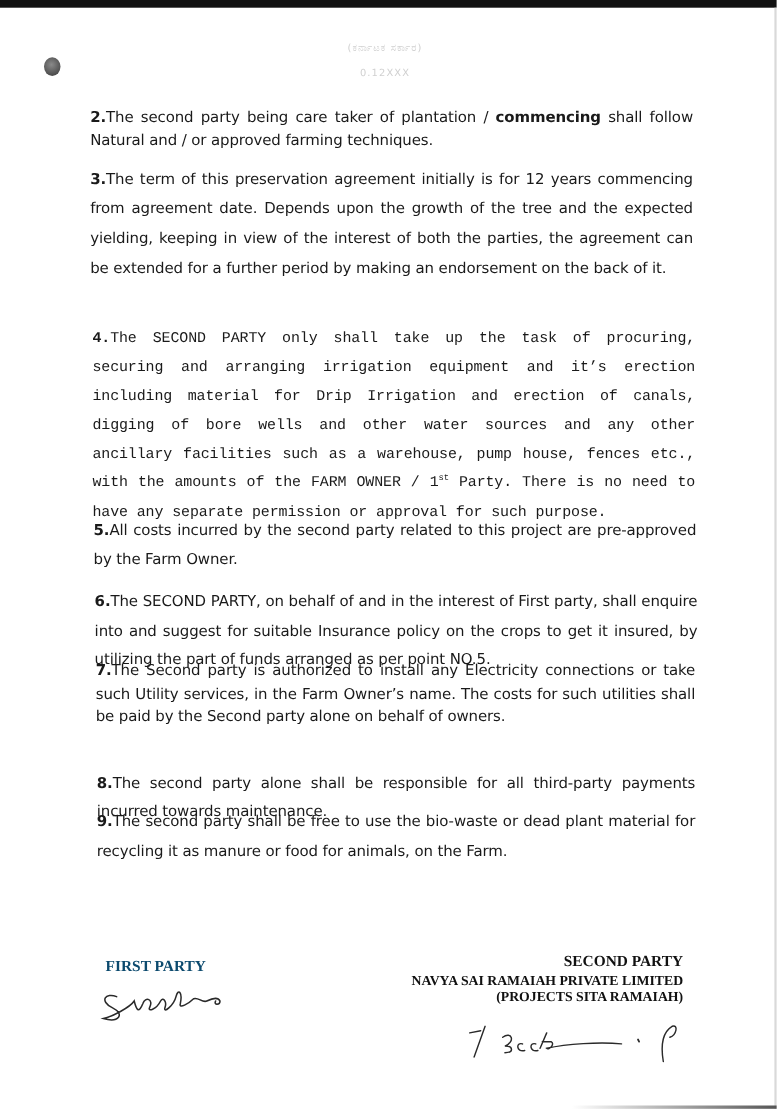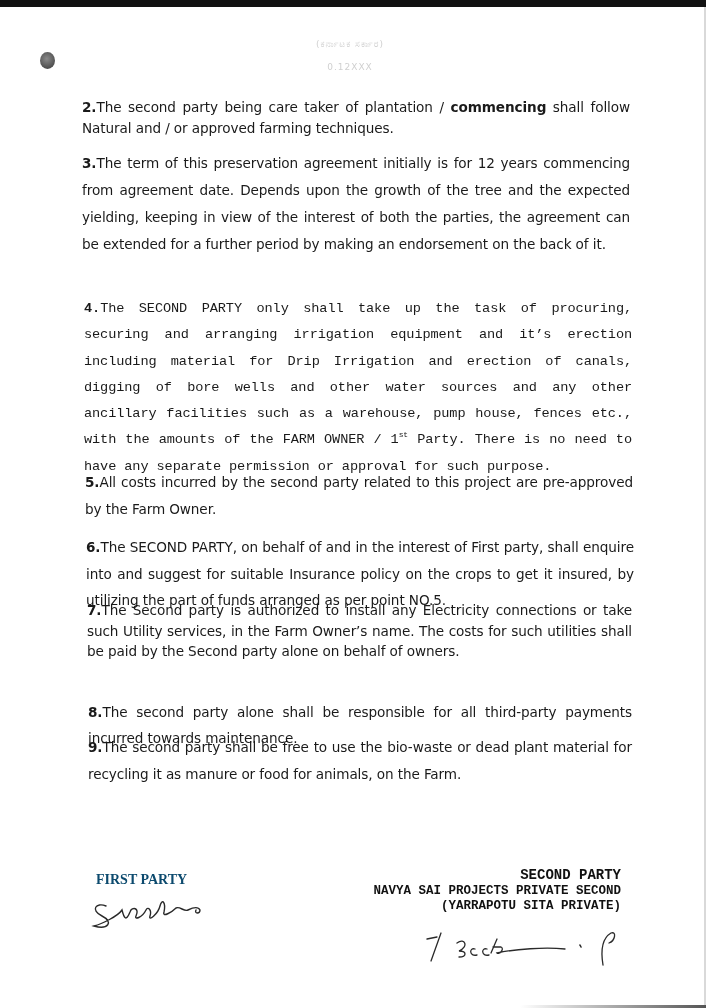--- a/index.html
+++ b/index.html
@@ -36,21 +36,21 @@
     #c6 { top: 534px; left: 86px; line-height: 26.5px; }
     #c7 { top: 600px; left: 87px; width: 545px; line-height: 20.5px; }
     #c8 { top: 699px; left: 88px; width: 544px; line-height: 26px; }
     #c9 { top: 734px; left: 88px; width: 544px; line-height: 26.5px; }
     .sig {
       position: absolute; font-family: "Liberation Serif", serif; font-weight: bold;
       font-size: 13px; color: #0c4a6e;
     }
     #first-party { left: 96px; top: 872px; font-size: 14px; }
     .second-block { position: absolute; right: 85px; top: 866px; text-align: right; }
-    .second-block div { font-family: Liberation Mono, monospace; font-weight: bold; color: #111; font-size: 12.5px; line-height: 15px; }
+    .second-block div { font-family: Liberation Serif, serif; font-weight: bold; color: #111; font-size: 12.5px; line-height: 15px; }
     .second-block .title { font-size: 14px; line-height: 18px; }
     .signature { position: absolute; }
     #sig-first { left: 88px; top: 888px; width: 130px; height: 50px; }
     #sig-second { left: 415px; top: 925px; width: 220px; height: 45px; }
     .bottom-shadow { position: absolute; left: 520px; bottom: 0; width: 186px; height: 3px; background: linear-gradient(to right, #fff, #555); }
   </style>
 </head>
 <body>
 
 <div class="topbar"></div>
@@ -95,22 +95,22 @@
 </div>
 
 <div class="sig" id="first-party">FIRST PARTY</div>
 
 <svg class="signature" id="sig-first" viewBox="0 0 130 50">
   <path d="M18 18 C 8 14, 2 22, 14 28 C 26 34, 20 42, 6 38 C 14 36, 30 28, 34 22 C 36 30, 38 34, 42 24 C 44 18, 52 20, 48 28 C 46 32, 54 30, 58 22 C 60 18, 64 22, 62 28 C 60 34, 70 26, 72 18 C 74 10, 78 14, 76 24 C 74 30, 84 24, 88 20 C 92 18, 96 24, 100 22 C 104 20, 110 18, 112 22 C 112 26, 106 26, 108 22" fill="none" stroke="#2a2a2a" stroke-width="1.4" stroke-linecap="round"></path>
 </svg>
 
 <div class="second-block">
   <div class="title">SECOND PARTY</div>
-  <div>NAVYA SAI PROJECTS PRIVATE SECOND</div>
-  <div>(YARRAPOTU SITA PRIVATE)</div>
+  <div>NAVYA SAI RAMAIAH PRIVATE LIMITED</div>
+  <div>(PROJECTS SITA RAMAIAH)</div>
 </div>
 
 <svg class="signature" id="sig-second" viewBox="0 0 220 45">
   <path d="M12 14 L 22 12 M 26 8 L 16 36" fill="none" stroke="#2a2a2a" stroke-width="1.3" stroke-linecap="round"></path>
   <path d="M42 18 C 50 12, 54 22, 44 26 C 52 26, 52 32, 44 32 M 60 24 C 54 22, 54 32, 62 30 M 72 24 C 66 22, 66 32, 74 30 M 76 28 L 82 14 M 78 22 L 86 22 C 90 24, 84 30, 82 28 C 100 24, 130 22, 150 24" fill="none" stroke="#2a2a2a" stroke-width="1.3" stroke-linecap="round"></path>
   <path d="M165 20 L 166 22" stroke="#2a2a2a" stroke-width="1.6" stroke-linecap="round"></path>
   <path d="M188 40 C 186 28, 186 14, 196 8 C 202 6, 200 16, 194 18" fill="none" stroke="#2a2a2a" stroke-width="1.3" stroke-linecap="round"></path>
 </svg>
 
 <div class="bottom-shadow"></div>

